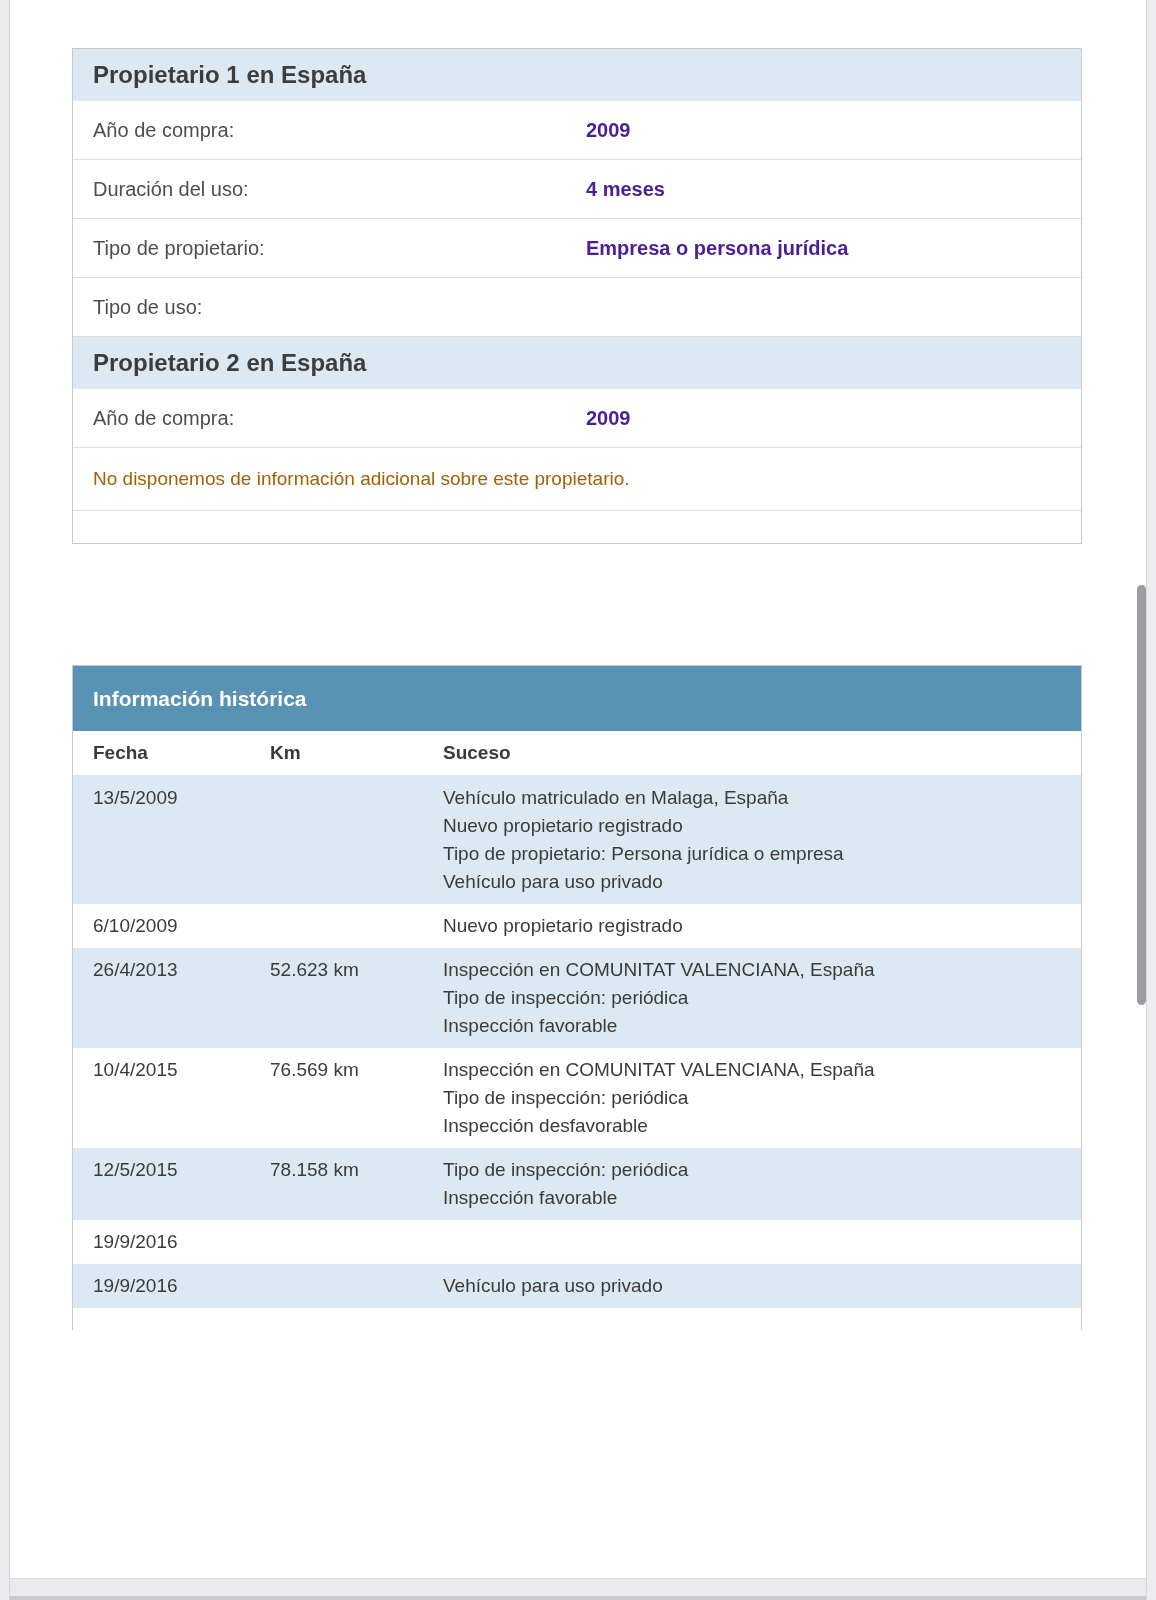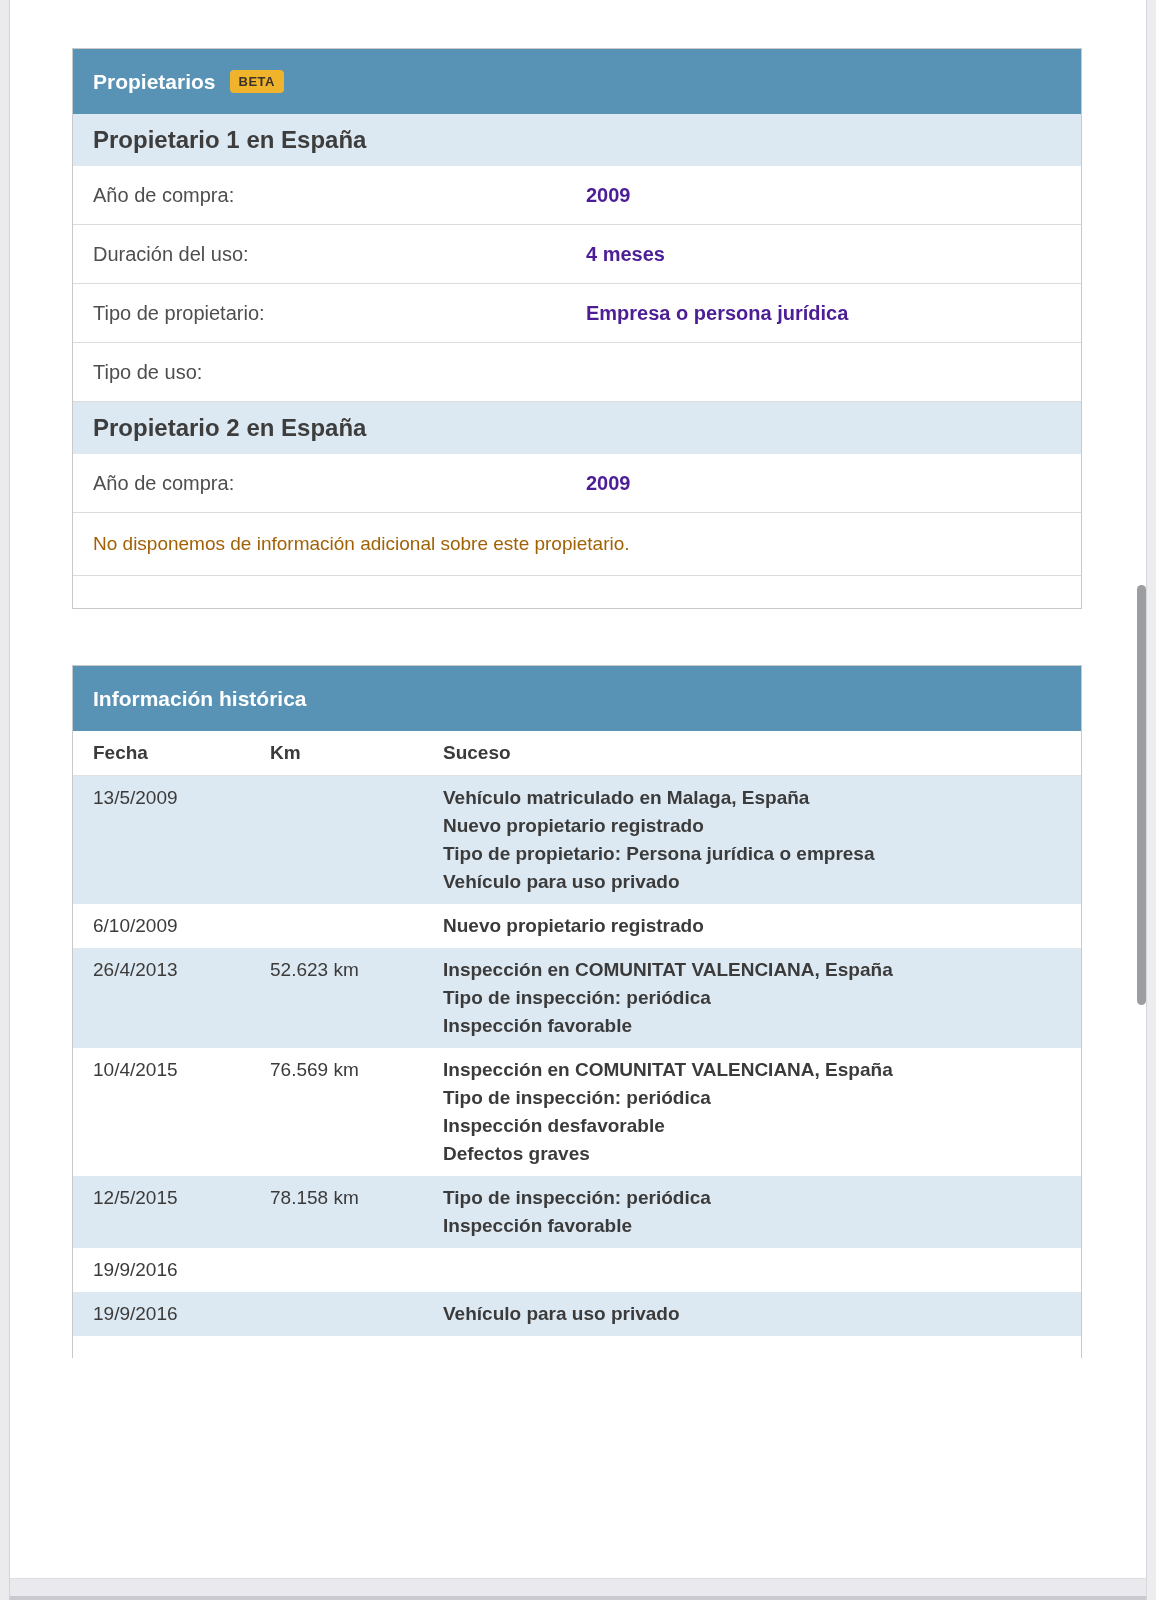--- a/index.html
+++ b/index.html
@@ -82,37 +82,33 @@
     display: grid; grid-template-columns: 177px 173px 1fr;
     padding: 8px 20px;
     font-size: 19px; line-height: 28px; color: #3b3b3b;
     align-items: start;
   }
   .t-head {
     font-weight: bold; color: #3a3a3a;
     border-bottom: 1px solid #e2e2e2;
   }
   .striped { background: #dde9f2; }
-  .t-suceso div { min-height: 28px; font-weight: bold; }
+  .t-suceso div { min-height: 28px; }
   .history-spacer { height: 22px; }
 </style>
 </head>
 <body>
 
 <div class="chrome-left"></div>
 <div class="chrome-right"></div>
 <div class="chrome-bottom"></div>
 <div class="chrome-bottom-edge"></div>
 <div class="scrollbar-thumb"></div>
 
 <div class="card card-owners">
-  <div class="card-header">
-    <span class="card-title">Propietarios</span>
-    <span class="beta-badge">BETA</span>
-  </div>
 
   <div class="section-heading">Propietario 1 en España</div>
 
   <div class="kv-row">
     <span class="kv-label">Año de compra:</span>
     <span class="kv-value">2009</span>
   </div>
   <div class="kv-row">
     <span class="kv-label">Duración del uso:</span>
     <span class="kv-value">4 meses</span>
@@ -175,21 +171,20 @@
     </div>
   </div>
 
   <div class="t-row">
     <span class="t-fecha">10/4/2015</span>
     <span class="t-km">76.569 km</span>
     <div class="t-suceso">
       <div>Inspección en COMUNITAT VALENCIANA, España</div>
       <div>Tipo de inspección: periódica</div>
       <div>Inspección desfavorable</div>
-      <div>Defectos graves</div>
     </div>
   </div>
 
   <div class="t-row striped">
     <span class="t-fecha">12/5/2015</span>
     <span class="t-km">78.158 km</span>
     <div class="t-suceso">
       <div>Tipo de inspección: periódica</div>
       <div>Inspección favorable</div>
     </div>

